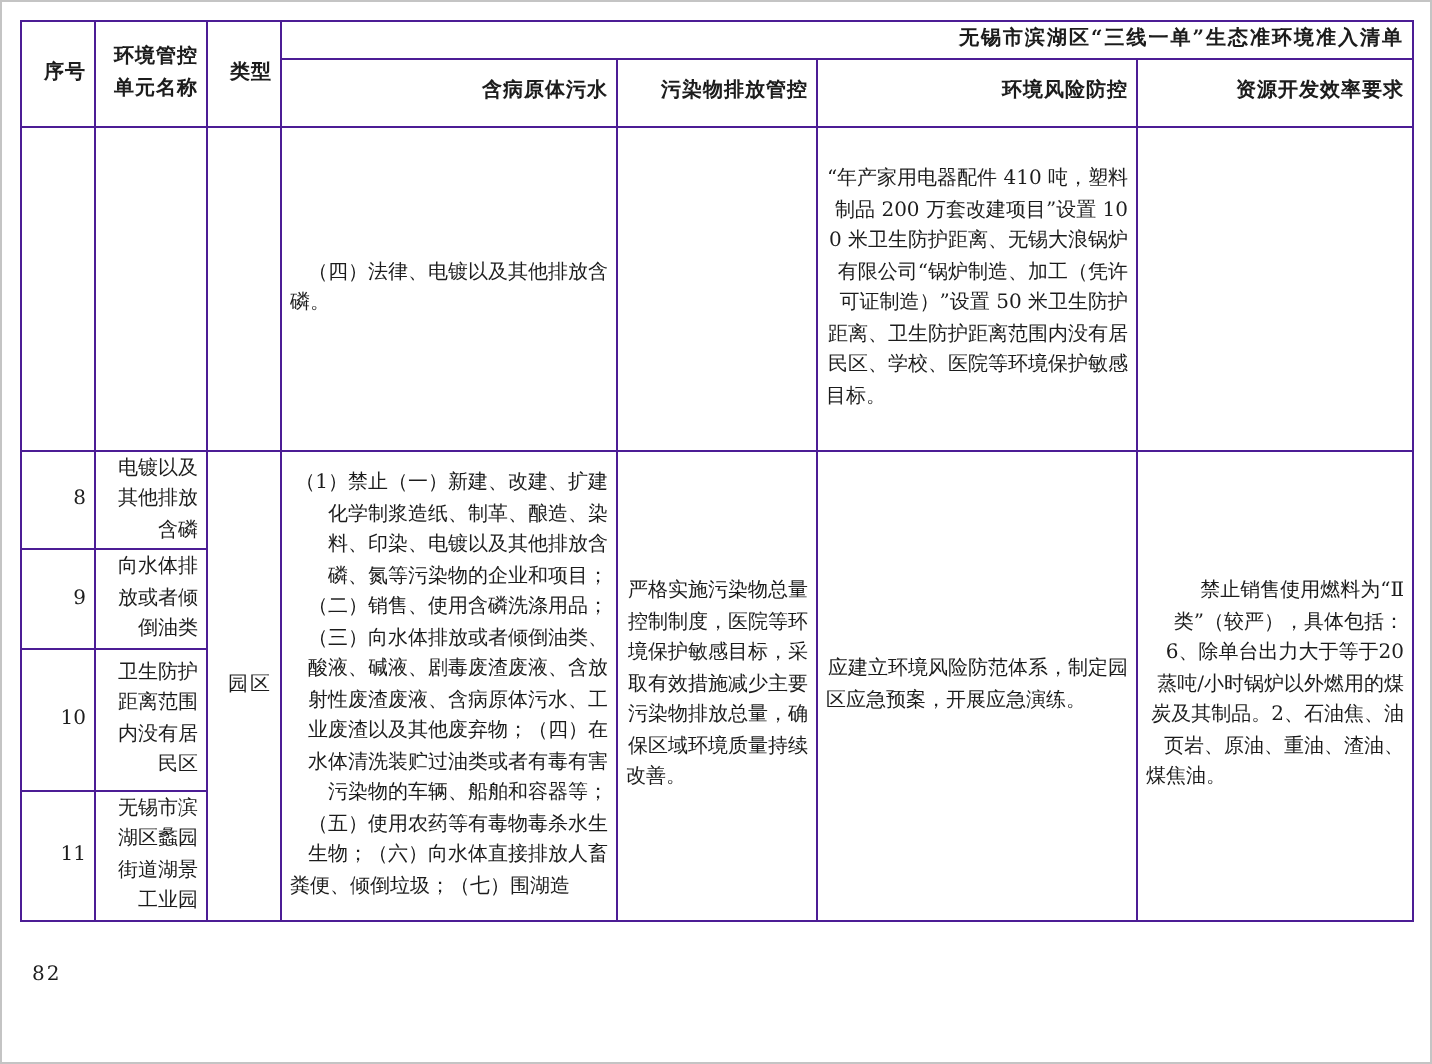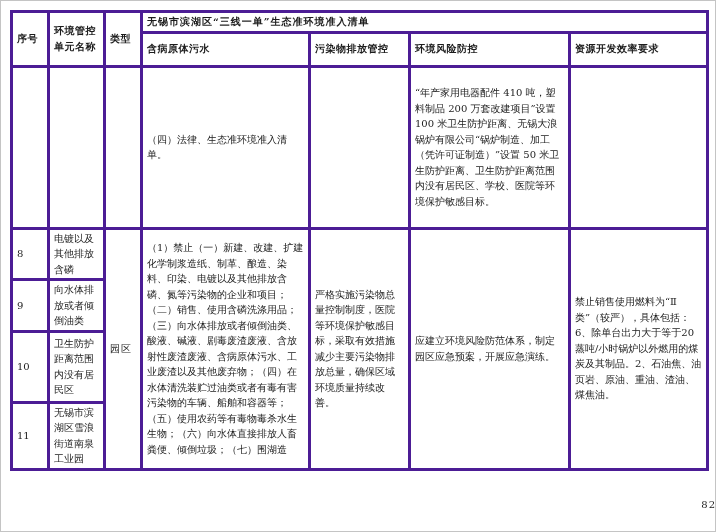--- a/index.html
+++ b/index.html
@@ -17,25 +17,25 @@
     border: 1px solid #c4c4c4;
     pointer-events: none;
   }
   table.doc-table {
     position: absolute; left: 10px; top: 10px;
     width: 696px;
     border-collapse: collapse;
     table-layout: fixed;
   }
   table.doc-table td {
-    border: 3px solid #4c1d95;
+    border: 1px solid #4c1d95;
     padding: 1px 4px;
     font-size: 10px;
     line-height: 15.5px;
-    text-align: left;
+    text-align: right;
     vertical-align: middle;
     overflow: hidden;
     word-break: break-all;
   }
   td.t-title {
     font-weight: bold;
     font-size: 10.5px;
     height: 16px;
     line-height: 14px;
     letter-spacing: 1px;
@@ -49,24 +49,23 @@
   td.cell-just {
     text-align: justify;
     text-align-last: left;
   }
   td.v-top { vertical-align: top; }
   td.type-cell { letter-spacing: 1px; }
   .page-number {
     position: absolute;
     left: 16px; right: 0;
     top: 482px;
-    text-align: right;
+    text-align: left;
     font-size: 10px;
     letter-spacing: 1px;
-    margin-top: 17px;
   }
 </style>
 </head>
 <body>
 
 <div class="page-frame"></div>
 
 <table class="doc-table">
   <colgroup>
     <col style="width:37px">
@@ -90,21 +89,21 @@
     <td class="t-head">含病原体污水</td>
     <td class="t-head">污染物排放管控</td>
     <td class="t-head">环境风险防控</td>
     <td class="t-head">资源开发效率要求</td>
   </tr>
 
   <tr style="height:162px">
     <td class="v-top"></td>
     <td class="v-top"></td>
     <td class="v-top"></td>
-    <td class="cell-just v-top">（四）法律、生态准环境准入清单。</td>
+    <td class="cell-just v-top">（四）法律、电镀以及其他排放含磷。</td>
     <td class="v-top"></td>
     <td class="cell-just v-top">“年产家用电器配件 410 吨，塑料制品 200 万套改建项目”设置 100 米卫生防护距离、无锡大浪锅炉有限公司“锅炉制造、加工（凭许可证制造）”设置 50 米卫生防护距离、卫生防护距离范围内没有居民区、学校、医院等环境保护敏感目标。</td>
     <td class="v-top"></td>
   </tr>
 
   <tr style="height:48px">
     <td>8</td>
     <td>电镀以及其他排放含磷</td>
     <td class="type-cell" rowspan="4">园区</td>
     <td class="cell-just" rowspan="4">（1）禁止（一）新建、改建、扩建化学制浆造纸、制革、酿造、染料、印染、电镀以及其他排放含磷、氮等污染物的企业和项目；（二）销售、使用含磷洗涤用品；（三）向水体排放或者倾倒油类、酸液、碱液、剧毒废渣废液、含放射性废渣废液、含病原体污水、工业废渣以及其他废弃物；（四）在水体清洗装贮过油类或者有毒有害污染物的车辆、船舶和容器等；（五）使用农药等有毒物毒杀水生生物；（六）向水体直接排放人畜粪便、倾倒垃圾；（七）围湖造</td>
@@ -118,18 +117,18 @@
     <td>向水体排放或者倾倒油类</td>
   </tr>
 
   <tr style="height:71px">
     <td>10</td>
     <td>卫生防护距离范围内没有居民区</td>
   </tr>
 
   <tr style="height:65px">
     <td>11</td>
-    <td>无锡市滨湖区雪浪街道南泉工业园</td>
+    <td>无锡市滨湖区蠡园街道湖景工业园</td>
   </tr>
 </tbody>
   </table>
 
 <div class="page-number">82</div>
 
 </body></html>

